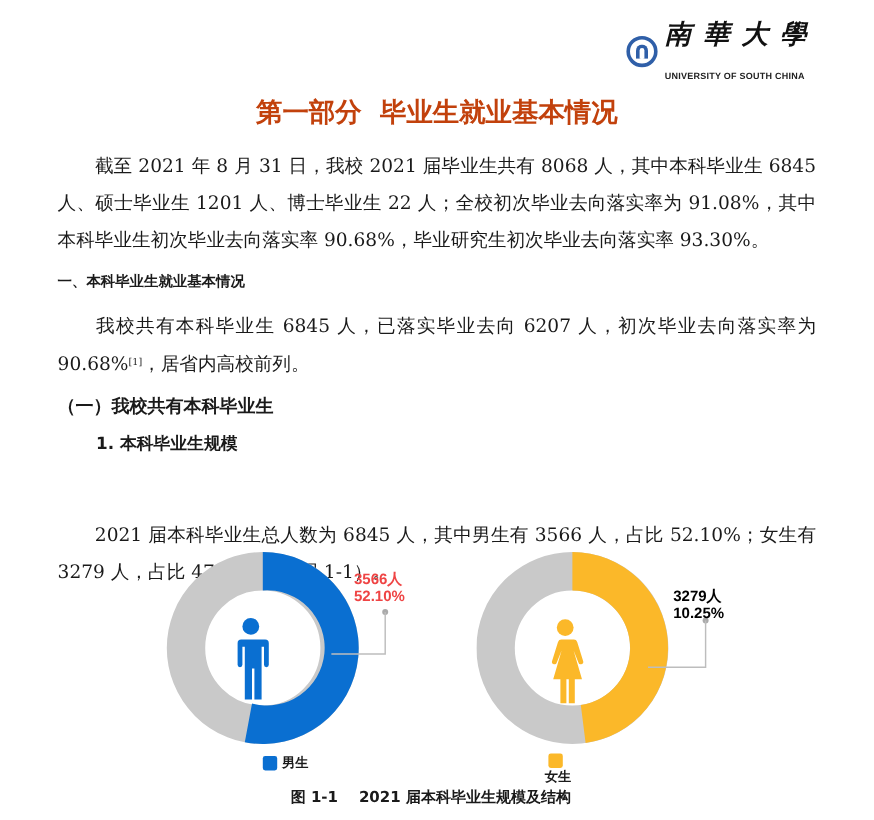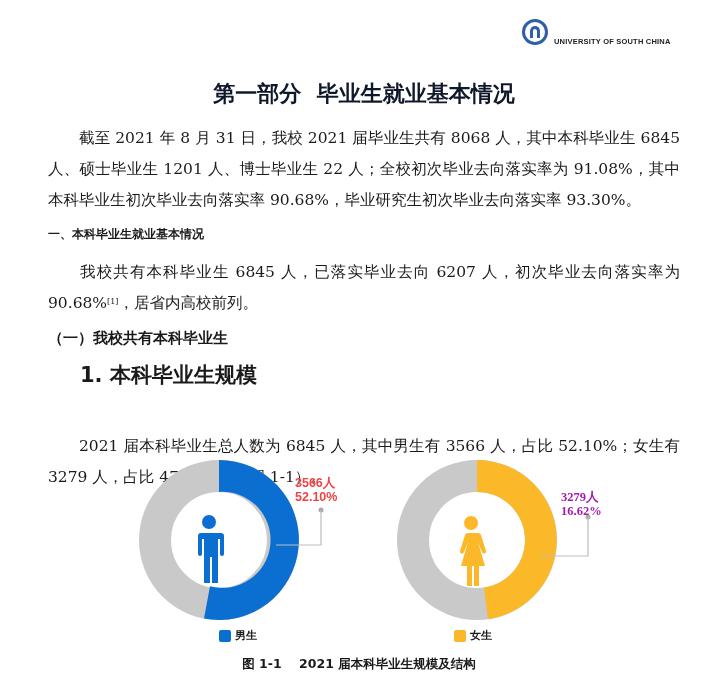--- a/index.html
+++ b/index.html
@@ -7,42 +7,43 @@
          font-family:"DejaVu Serif","Liberation Serif",serif; color:#1a1a1a; }
   .logo { position:absolute; left:522px; top:18px; display:flex; align-items:center; }
   .logo-emblem { width:26px; height:26px; border-radius:50%; border:3px solid #2f5fa8; box-sizing:border-box;
                  display:flex; align-items:center; justify-content:center; }
   .logo-emblem-inner { width:10px; height:12px; border:3px solid #2f5fa8; border-bottom:none; border-radius:6px 6px 0 0; box-sizing:border-box; }
   .logo-text { margin-left:6px; display:flex; flex-direction:column; }
   .logo-cn { font-family:"DejaVu Serif",serif; font-style:italic; font-size:22px; letter-spacing:10px; line-height:22px; color:#111; font-weight:bold; }
   .logo-en { font-family:"Liberation Sans",sans-serif; font-size:7.5px; font-weight:bold; color:#222; letter-spacing:0.2px; margin-top:19px; }
 
   .title { position:absolute; left:0; width:728px; top:79px; text-align:center;
-           font-family:"DejaVu Sans","Liberation Sans",sans-serif; font-size:22px; font-weight:bold; color:#0f172a; }
+           font-family:"DejaVu Sans","Liberation Sans",sans-serif; font-size:22px; font-weight:bold; color:#c2410c; }
   .para { position:absolute; left:48px; width:632px; font-size:15.5px; line-height:31px; text-align:justify; }
   .para .indent { display:inline-block; width:31px; }
   .h1 { position:absolute; left:48px; top:226px; font-family:"DejaVu Sans",sans-serif; font-weight:bold; font-size:12px; }
   .h2 { position:absolute; left:48px; top:329px; font-family:"DejaVu Sans",sans-serif; font-weight:bold; font-size:15px; }
-  .h3 { position:absolute; left:80px; top:361px; font-family:"DejaVu Sans",sans-serif; font-weight:bold; font-size:21px; }
+  .h3 { position:absolute; left:80px; top:361px; font-family:"DejaVu Sans",sans-serif; font-weight:bold; font-size:14px; }
   sup { font-size:8px; vertical-align:top; position:relative; top:-2px; }
 
   .chart { position:absolute; }
   .legend { position:absolute; display:flex; align-items:center; font-family:"DejaVu Sans",sans-serif; font-weight:bold; font-size:11px; }
   .legend .sw { width:12px; height:12px; border-radius:2px; margin-right:4px; }
   .val-label { position:absolute; font-family:"Liberation Sans",sans-serif; font-weight:bold; font-size:12.5px; line-height:14px; }
   .caption { position:absolute; left:0; width:718px; top:656px; text-align:center; font-family:"DejaVu Sans",sans-serif; font-weight:bold; font-size:12.5px; }
 </style>
 </head>
 <body>
 
 <div class="logo">
   <div class="logo-emblem">
       <div class="logo-emblem-inner"></div>
     </div>
   <div class="logo-text">
+    <span class="logo-cn">南華大學</span>
     <span class="logo-en">UNIVERSITY OF SOUTH CHINA</span>
   </div>
 </div>
 
 <div class="title" style="white-space:pre;">第一部分  毕业生就业基本情况</div>
 
 <div class="para" style="top:123px;"><span class="indent"></span><span>截至 2021 年 8 月 31 日，我校 2021 届毕业生共有 8068 人，其中本科毕业生 6845 人、硕士毕业生 1201 人、博士毕业生 22 人；全校初次毕业去向落实率为 91.08%，其中本科毕业生初次毕业去向落实率 90.68%，毕业研究生初次毕业去向落实率 93.30%。</span></div>
 
 <div class="h1">一、本科毕业生就业基本情况</div>
 
@@ -79,22 +80,22 @@
   <path d="M80 5 A80 80 0 0 1 91 164.2 L87 132.5 A48 48 0 0 0 80 37 Z" fill="#fbb829"></path>
   <g fill="#fbb829">
     <circle cx="74" cy="68" r="7"></circle>
     <path d="M67 78 h14 a3 3 0 0 1 3 2 l5 16 a2 2 0 0 1 -4 1 l-4 -10 l7 24 h-6 v20 h-5 v-20 h-2 v20 h-5 v-20 h-6 l7 -24 l-4 10 a2 2 0 0 1 -4 -1 l5 -16 a3 3 0 0 1 3 -2 z"></path>
   </g>
 </svg>
 <svg class="chart" style="left:540px; top:512px;" width="60" height="52">
   <circle cx="48" cy="5" r="2.5" fill="#aaa"></circle>
   <polyline points="48,5 48,44 0,44" fill="none" stroke="#bdbdbd" stroke-width="1.2"></polyline>
 </svg>
-<div class="val-label" style="left:561px; top:490px; color:#a21caf;font-family:Liberation Serif, serif;">
+<div class="val-label" style="left:561px; top:490px; color:#000000;">
   <div>3279人</div>
-  <div>16.62%</div>
+  <div>10.25%</div>
 </div>
-<div class="legend" style="left:454px; top:628px;">
+<div class="legend" style="left:454px; top:628px;flex-direction:column;">
   <div class="sw" style="background:#fbb829;"></div>
   <span>女生</span>
 </div>
 
 <div class="caption" style="white-space:pre;">图 1-1    2021 届本科毕业生规模及结构</div>
 
 </body></html>

